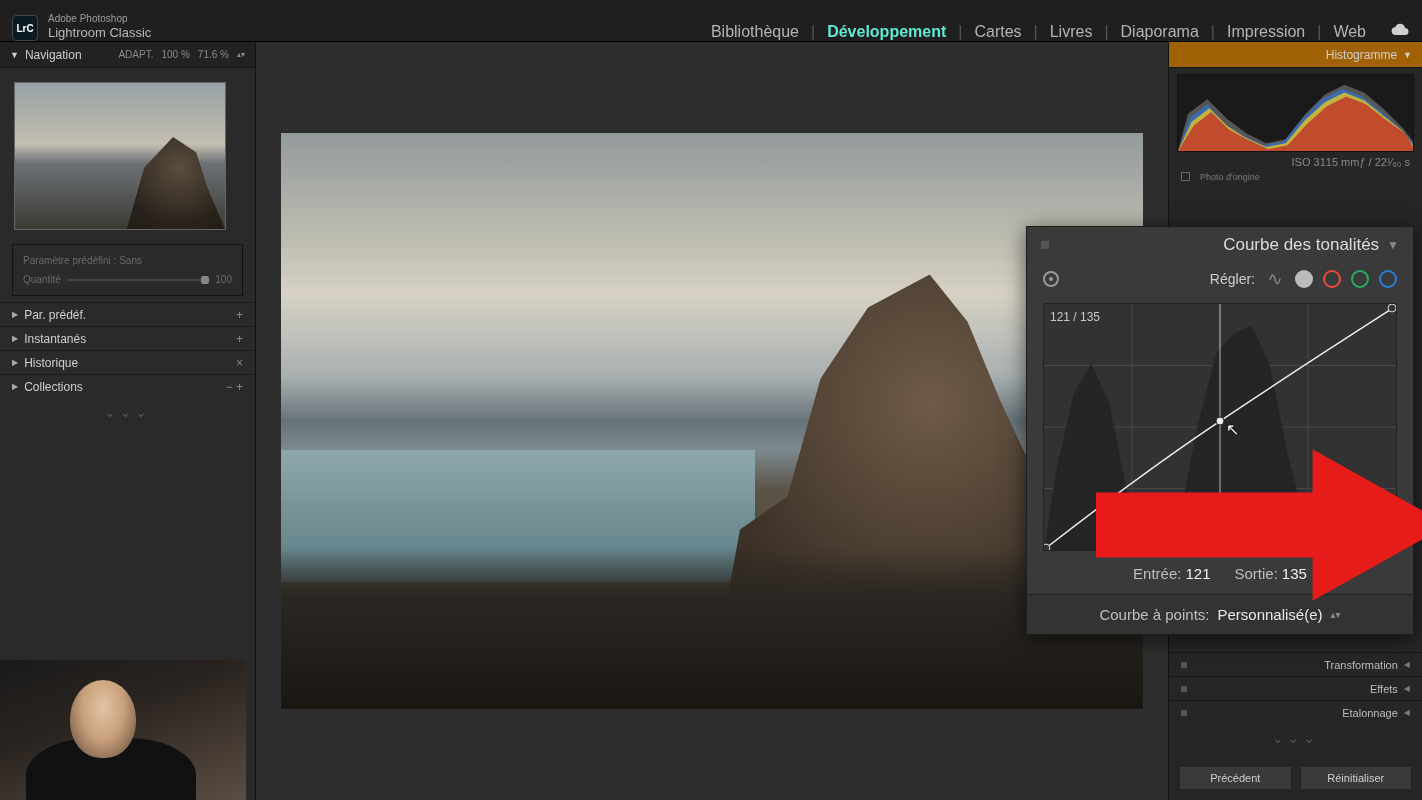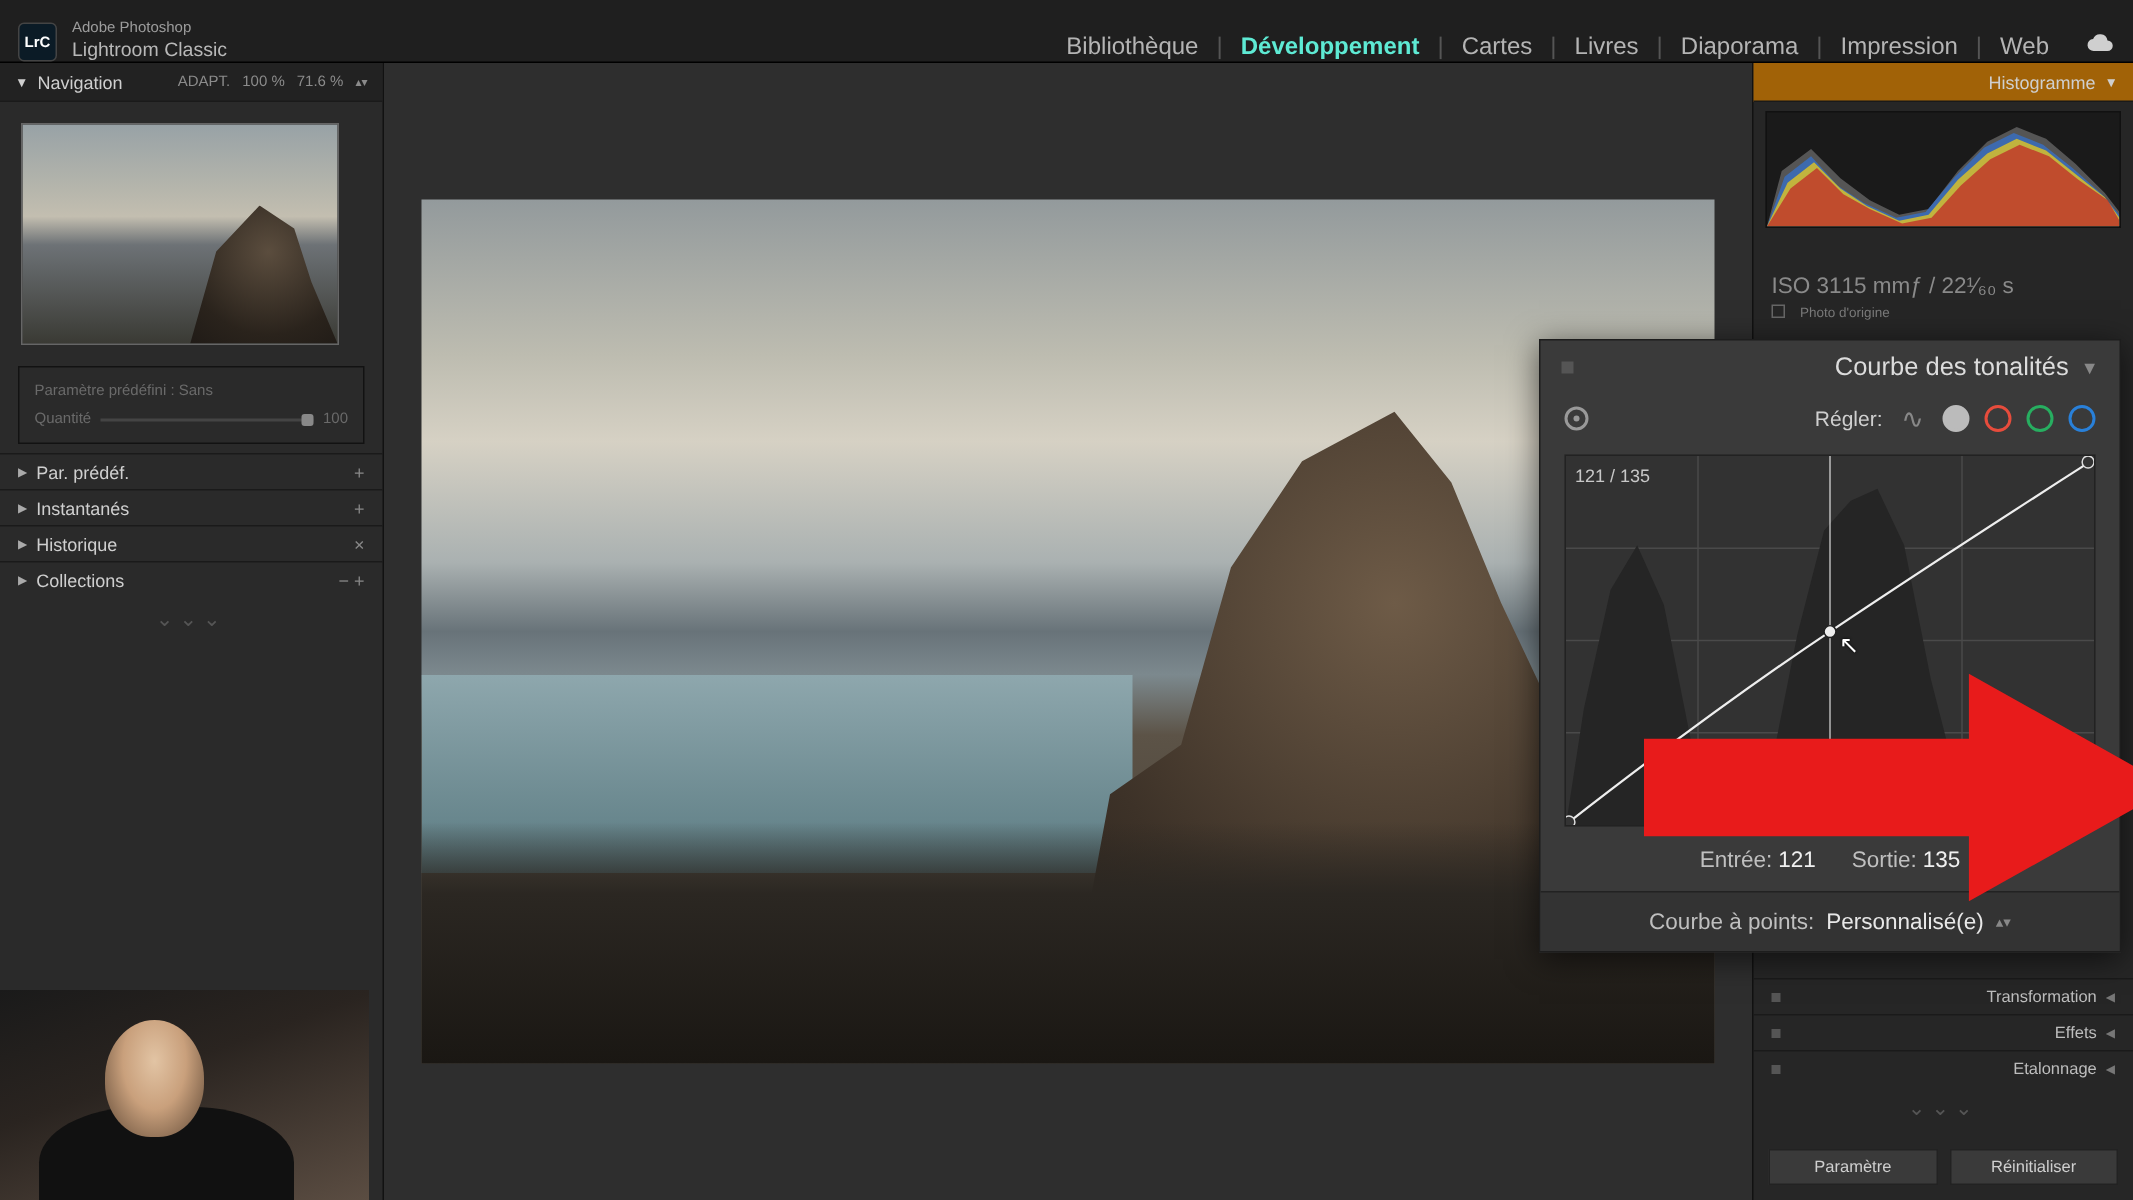--- a/index.html
+++ b/index.html
@@ -43,21 +43,21 @@
 .main-img { width: 862px; height: 576px; background: linear-gradient(180deg, #939a9c 0%, #bdbcb0 18%, #d6d1c4 28%, #aab1b1 42%, #687379 50%, #7c898e 55%, #5c5347 62%, #3a342b 100%); position: relative; overflow: hidden; }
 .main-img .sea { position: absolute; left: 0; right: 45%; top: 55%; bottom: 22%; background: linear-gradient(180deg, #8ea7ad, #5b7b82); }
 .main-img .rock { position: absolute; right: 0; bottom: 0; width: 55%; height: 82%; background: radial-gradient(circle at 55% 35%, #6e5b47 0%, #3d3228 55%, #1f1914 100%); clip-path: polygon(8% 100%, 15% 62%, 25% 55%, 32% 30%, 42% 15%, 55% 8%, 63% 18%, 70% 35%, 78% 52%, 88% 68%, 100% 74%, 100% 100%); }
 .main-img .fore { position: absolute; left: 0; right: 0; bottom: 0; height: 28%; background: linear-gradient(180deg, rgba(0,0,0,0) 0%, #2b2722 30%, #1a1713 100%); }
 
 .rhead { height: 26px; display: flex; align-items: center; justify-content: flex-end; padding: 0 10px; background: #a16207; font-size: 12px; color: #cfcfcf; border-bottom: 1px solid #1a1a1a; }
 .rhead .tri { margin-left: 6px; font-size: 9px; }
 
 .histo { margin: 6px 8px 2px; height: 78px; border: 1px solid #111; background: #1a1a1a; position: relative; overflow: hidden; }
 .histo svg { width: 100%; height: 100%; }
-.histo-meta { display: flex; justify-content: flex-start; font-size: 15px; color: #8a8a8a; padding: 2px 12px; margin-top: 26px; }
+.histo-meta { display: flex; justify-content: flex-end; font-size: 11px; color: #8a8a8a; padding: 2px 12px; }
 .histo-sub { font-size: 9px; color: #7a7a7a; padding: 2px 12px 6px; display: flex; align-items: flex-start; gap: 10px; }
 .histo-sub .cb { width: 9px; height: 9px; border: 1px solid #666; }
 
 .collapsed-panel { height: 24px; display: flex; align-items: center; justify-content: flex-end; padding: 0 12px; font-size: 11px; color: #bdbdbd; border-top: 1px solid #1a1a1a; }
 .collapsed-panel .dot { width: 6px; height: 6px; background: #555; margin-right: auto; }
 .collapsed-panel .tri { margin-left: 6px; font-size: 8px; color: #777; }
 
 .bottom-btns { margin-top: auto; display: flex; gap: 8px; padding: 10px; }
 .btn { flex: 1; height: 24px; background: #3a3a3a; border: 1px solid #222; color: #cfcfcf; font-size: 11px; display: flex; align-items: center; justify-content: center; cursor: pointer; }
 
@@ -220,21 +220,21 @@
       <span class="tri">◀</span>
     </div>
     <div class="collapsed-panel">
       <span class="dot"></span>
       <span>Etalonnage</span>
       <span class="tri">◀</span>
     </div>
     <div class="ornament">⌄⌄⌄</div>
 
     <div class="bottom-btns">
-      <div class="btn">Paramètre</div>
+      <div class="btn">Précédent</div>
       <div class="btn">Réinitialiser</div>
     </div>
   </div>
 </div>
 
 <div class="tone-float">
   <div class="tone-title">
     <span class="sq"></span>
     <span>Courbe des tonalités</span>
     <span class="chev">▼</span>

